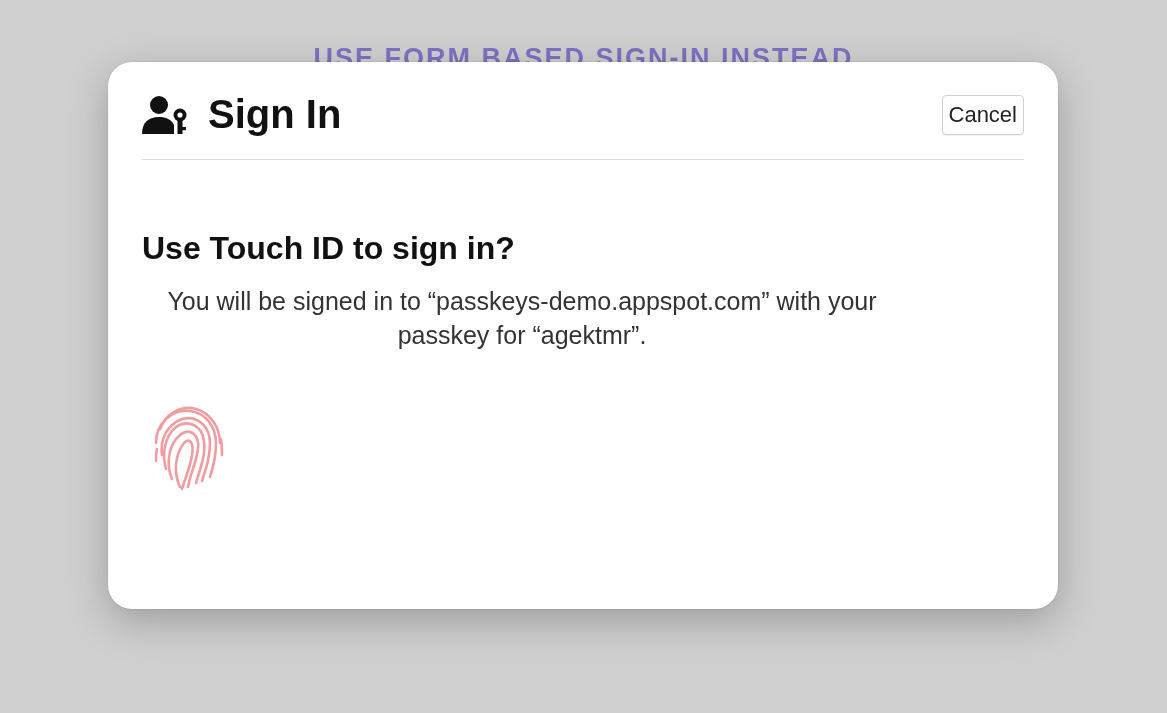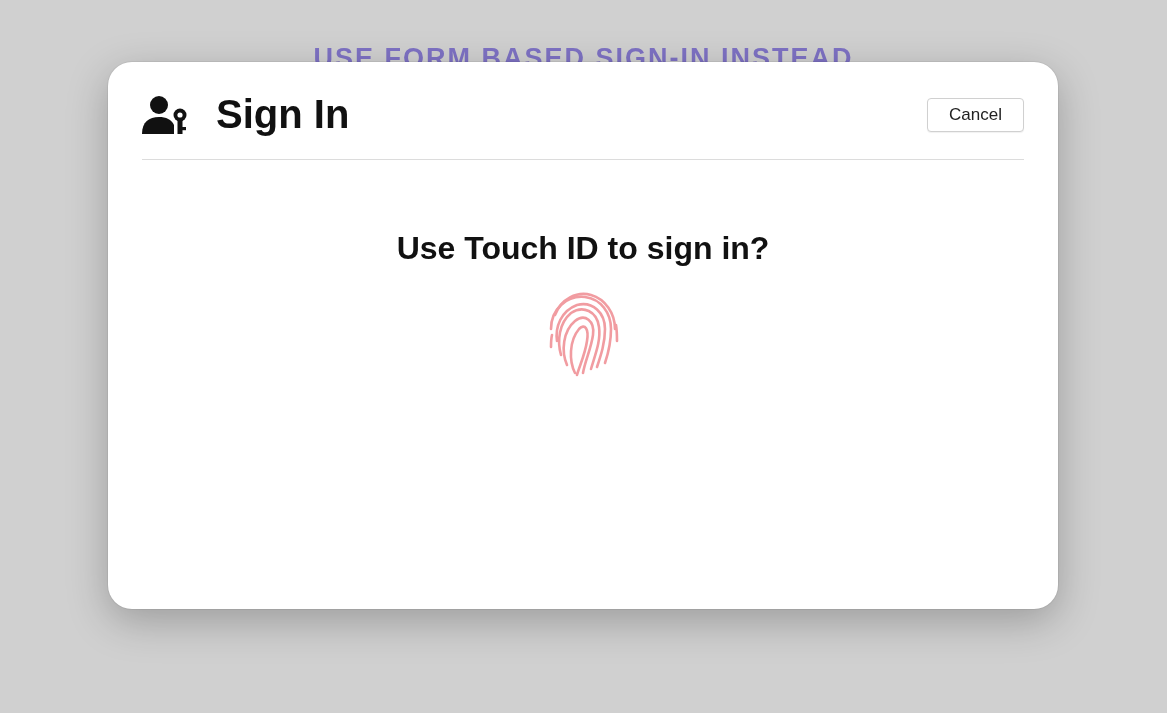--- a/index.html
+++ b/index.html
@@ -42,21 +42,21 @@
     }
     .dialog-header {
       display: flex;
       align-items: center;
       justify-content: space-between;
       padding-bottom: 22px;
     }
     .title-group {
       display: flex;
       align-items: center;
-      gap: 24px;
+      gap: 16px;
       text-align: right;
     }
     .passkey-icon {
       width: 50px;
       height: 42px;
       display: flex;
       align-items: center;
       justify-content: center;
     }
     .passkey-icon svg {
@@ -65,37 +65,37 @@
     }
     .dialog-title {
       font-size: 40px;
       font-weight: 700;
       color: #111;
     }
     .cancel-btn {
       background: #ffffff;
       border: 1px solid #d0d0d0;
       border-radius: 4px;
-      padding: 6px 21px;
-      font-size: 17px;
+      padding: 6px 6px;
+      font-size: 22px;
       color: #222;
       font-family: inherit;
       cursor: pointer;
       box-shadow: 0 1px 1px rgba(0,0,0,0.06);
     }
     .divider {
       height: 1px;
       background: #dcdcdc;
       margin: 0 0 0 0;
     }
     .dialog-body {
       flex: 1;
       display: flex;
       flex-direction: column;
-      align-items: center;
+      align-items: flex-start;
       padding-top: 70px;
     }
     .body-heading {
       font-size: 32px;
       font-weight: 700;
       color: #111;
       margin-bottom: 18px;
     }
     .body-description {
       font-size: 25px;
@@ -140,20 +140,21 @@
       </span>
       <h1 class="dialog-title">Sign In</h1>
     </div>
     <button class="cancel-btn">Cancel</button>
   </div>
 
   <div class="divider"></div>
 
   <div class="dialog-body">
     <h2 class="body-heading">Use Touch ID to sign in?</h2>
+    <p class="body-description">You will be signed in to “passkeys-demo.appspot.com” with your passkey for “agektmr”.</p>
 
     <div class="fingerprint-icon">
       <svg viewBox="0 0 92 96" fill="none" stroke="#f19ca1" stroke-width="2.6" stroke-linecap="round">
         <path d="M 18 30 C 24 14 40 6 54 10 C 68 14 78 28 78 44"></path>
         <path d="M 14 44 C 14 24 30 10 48 12 C 64 14 74 28 74 44 C 74 56 72 66 68 78"></path>
         <path d="M 20 56 C 18 42 24 26 40 20 C 56 16 68 28 68 44 C 68 58 64 70 60 82"></path>
         <path d="M 24 70 C 20 56 22 38 34 28 C 46 20 60 26 62 42 C 64 56 58 70 54 84"></path>
         <path d="M 30 80 C 24 66 26 46 38 36 C 48 28 58 36 56 50 C 54 64 48 76 46 88"></path>
         <path d="M 38 88 C 32 76 32 56 42 44 C 48 38 52 44 50 56 C 48 70 42 82 40 90"></path>
         <path d="M 14 62 C 14 58 14 54 15 50"></path>

